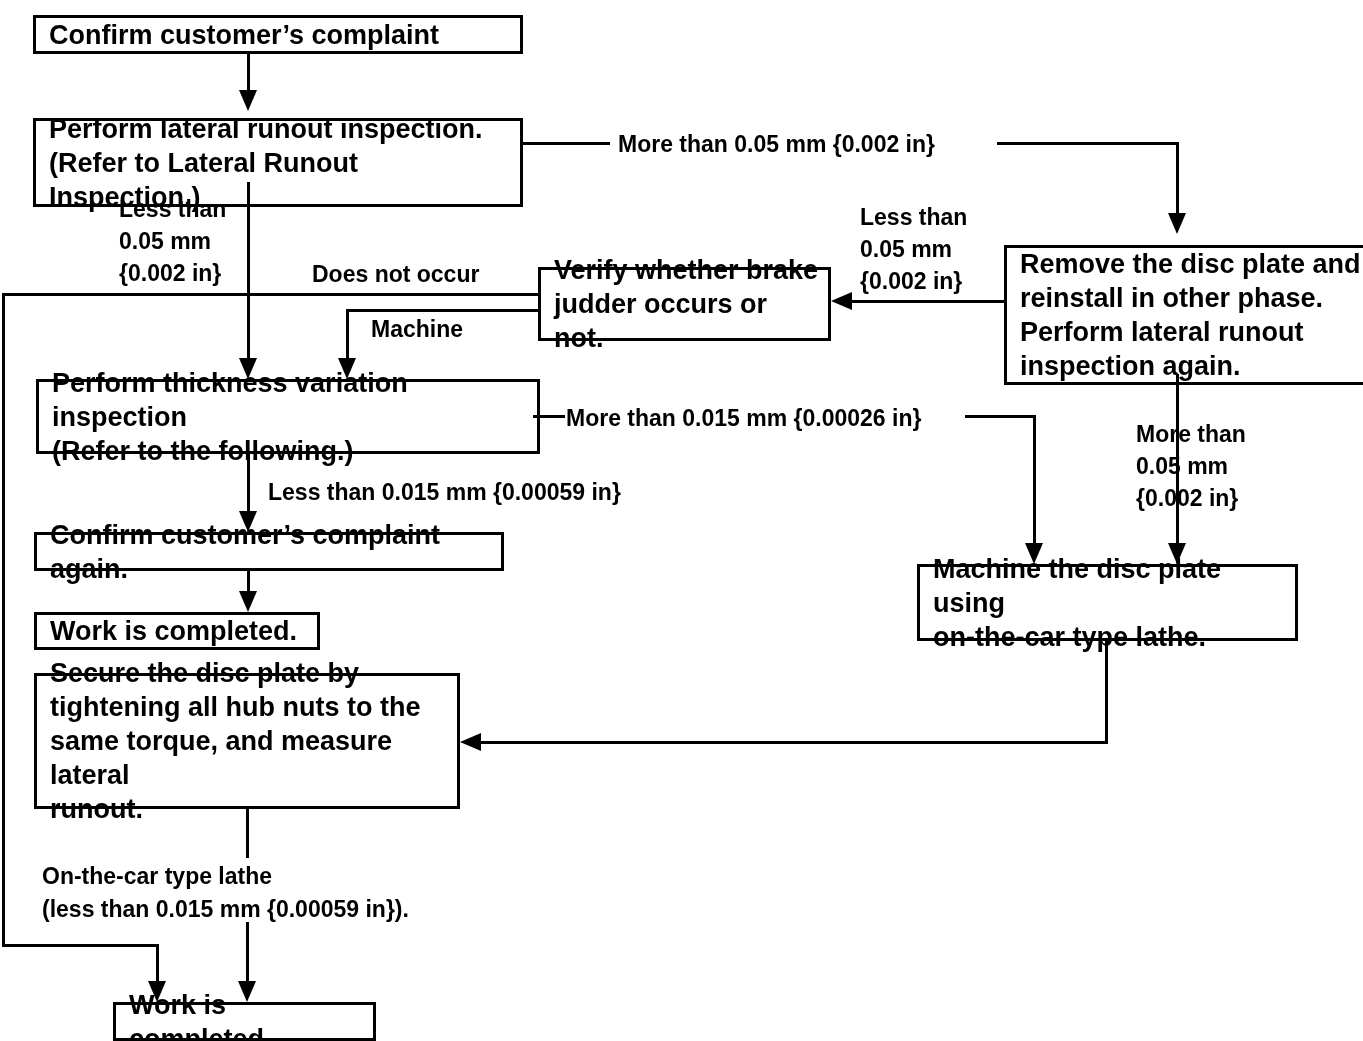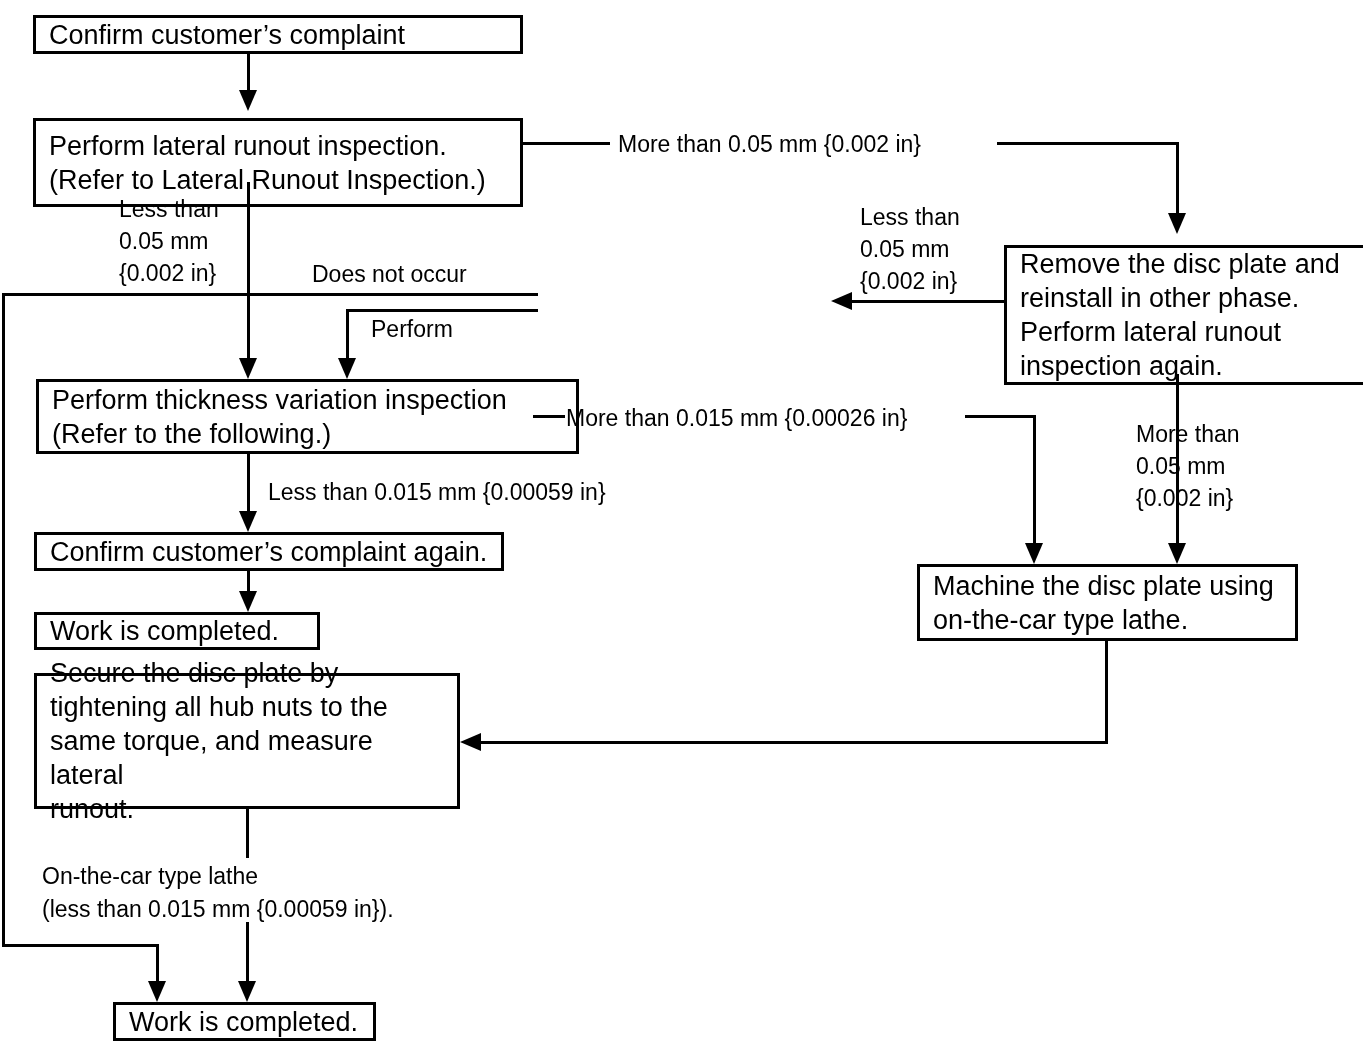--- a/index.html
+++ b/index.html
@@ -8,20 +8,21 @@
     background: #ffffff;
   }
   .canvas {
     position: relative;
     width: 1363px;
     height: 1041px;
     background: #ffffff;
     font-family: "Liberation Sans", "DejaVu Sans", sans-serif;
     color: #000000;
     overflow: hidden;
+    font-weight: bold;
   }
   .node {
     position: absolute;
     box-sizing: border-box;
     border: 3px solid #000000;
     background: #ffffff;
     display: flex;
     align-items: center;
     padding-left: 13px;
     padding-right: 6px;
@@ -66,27 +67,29 @@
 </head>
 <body>
 
 <div class="canvas">
 
   <div class="node" style="left:33px; top:15px; width:490px; height:39px">Confirm customer’s complaint</div>
 
   <div class="node" style="left:33px; top:118px; width:490px; height:89px">Perform lateral runout inspection.
 (Refer to Lateral Runout Inspection.)</div>
 
+  <div class="node" style="left:538px; top:267px; width:293px; height:74px">Verify whether brake
+judder occurs or not.</div>
 
   <div class="node" style="left:1004px; top:245px; width:416px; height:140px">Remove the disc plate and
 reinstall in other phase.
 Perform lateral runout
 inspection again.</div>
 
-  <div class="node" style="left:36px; top:379px; width:543px; height:75px">Perform thickness variation inspection
+  <div class="node" style="left:36px; top:379px; width:504px; height:75px">Perform thickness variation inspection
 (Refer to the following.)</div>
 
   <div class="node" style="left:34px; top:532px; width:470px; height:39px">Confirm customer’s complaint again.</div>
 
   <div class="node" style="left:34px; top:612px; width:286px; height:38px">Work is completed.</div>
 
   <div class="node" style="left:34px; top:673px; width:426px; height:136px">Secure the disc plate by
 tightening all hub nuts to the
 same torque, and measure lateral
 runout.</div>
@@ -101,21 +104,21 @@
   <div class="lbl" style="left:119px; top:193px">Less than
 0.05 mm
 {0.002 in}</div>
 
   <div class="lbl" style="left:860px; top:201px">Less than
 0.05 mm
 {0.002 in}</div>
 
   <div class="lbl" style="left:312px; top:258px">Does not occur</div>
 
-  <div class="lbl" style="left:371px; top:313px">Perform</div>
+  <div class="lbl" style="left:371px; top:313px">Machine</div>
 
   <div class="lbl" style="left:566px; top:402px">More than 0.015 mm {0.00026 in}</div>
 
   <div class="lbl" style="left:268px; top:476px">Less than 0.015 mm {0.00059 in}</div>
 
   <div class="lbl" style="left:1136px; top:418px">More than
 0.05 mm
 {0.002 in}</div>
 
   <div class="lbl" style="left:42px; top:860px; line-height:33px">On-the-car type lathe

